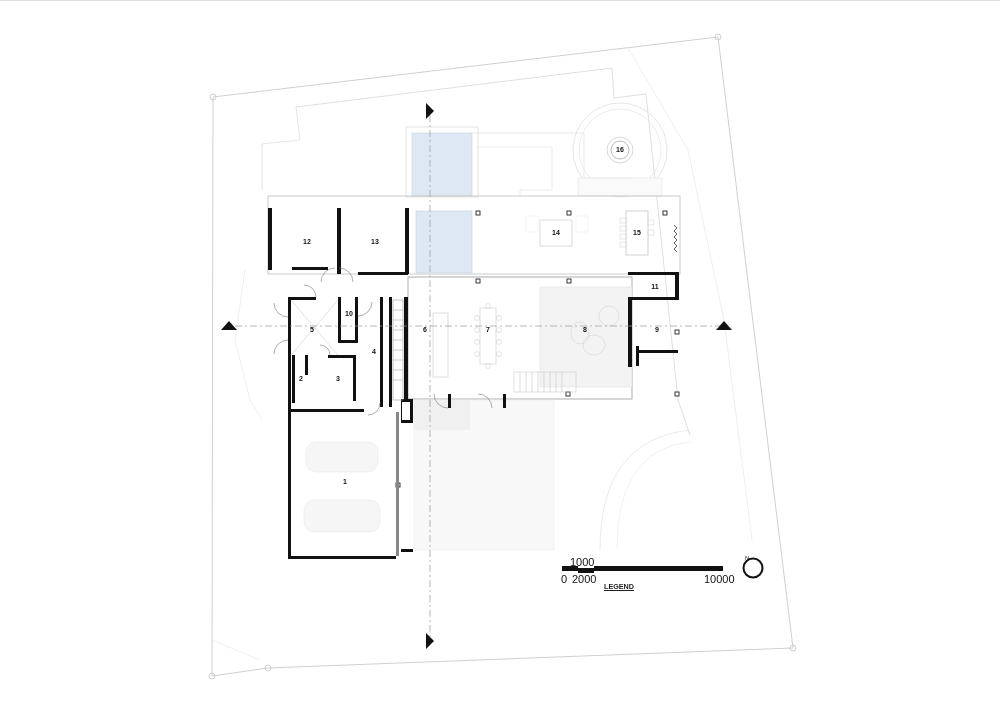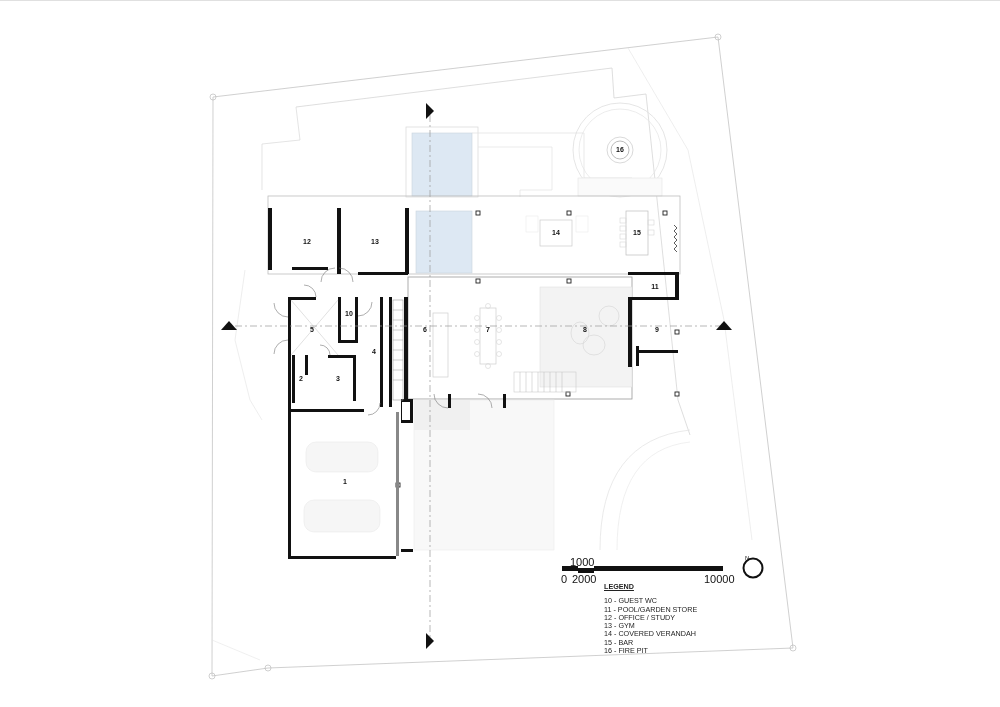--- a/index.html
+++ b/index.html
@@ -212,23 +212,14 @@
 <span class="scale-label" style="left:704px;top:573px;">10000</span>
 
 <svg class="north" viewBox="0 0 24 24">
   <circle cx="12" cy="13" r="9.5" fill="none" stroke="#111" stroke-width="2"></circle>
   <text x="4" y="5" font-size="6" font-family="Liberation Sans, sans-serif" fill="#111">N</text>
 </svg>
 
 <div class="legend">
   <div class="legend-title">LEGEND</div>
   <div class="legend-cols">
-    <div class="legend-col">
-      <div class="legend-item">10 - GUEST WC</div>
-      <div class="legend-item">11 - POOL/GARDEN STORE</div>
-      <div class="legend-item">12 - OFFICE / STUDY</div>
-      <div class="legend-item">13 - GYM</div>
-      <div class="legend-item">14 - COVERED VERANDAH</div>
-      <div class="legend-item">15 - BAR</div>
-      <div class="legend-item">16 - FIRE PIT</div>
-    </div>
   </div>
 </div>
 
 </body></html>

